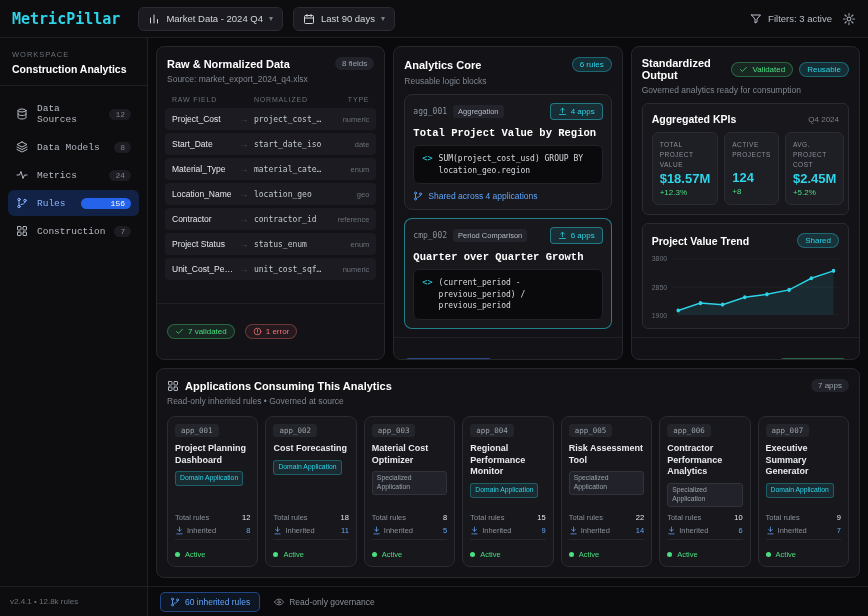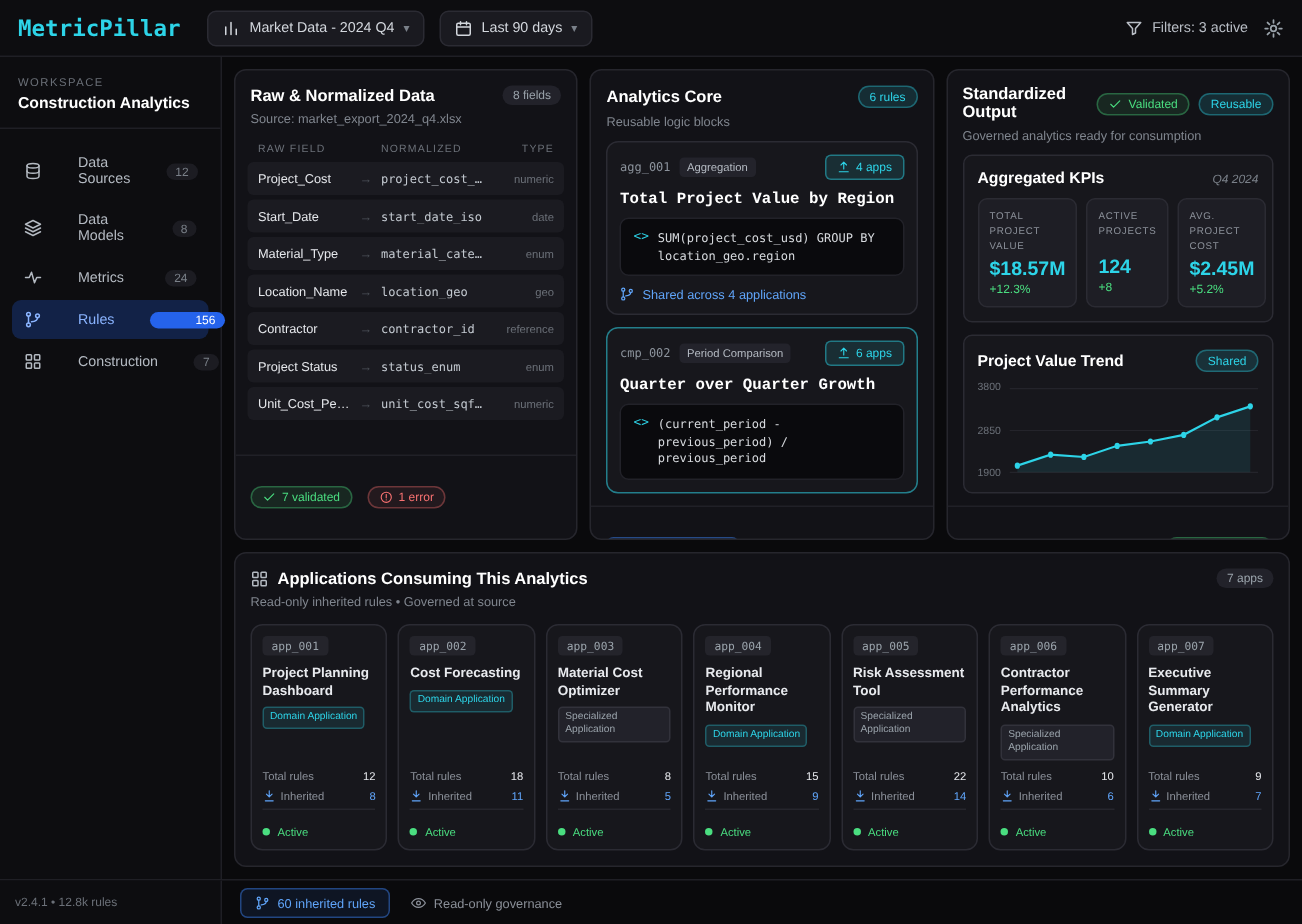--- a/index.html
+++ b/index.html
@@ -21,22 +21,22 @@
   .icon { display:inline-flex; flex:0 0 auto; }
   .icon svg { display:block; fill:none; stroke:currentColor; stroke-width:2; stroke-linecap:round; stroke-linejoin:round; }
   .i12 svg { width:12px; height:12px; } .i10 svg { width:10px; height:10px; } .i9 svg { width:9px; height:9px; } .i14 svg { width:14px; height:14px; }
 
   
   .body { flex:1; display:flex; min-height:0; }
   .sidebar { width:148px; flex:0 0 148px; background:#0d0d10; border-right:1px solid #1f1f25; display:flex; flex-direction:column; }
   .workspace { padding:12px 12px 10px; border-bottom:1px solid #1f1f25; margin-bottom:8px; }
   .ws-label { font-size:7.5px; letter-spacing:1px; color:#6b7078; margin-bottom:4px; }
   .ws-name { font-size:10.5px; color:#ffffff; font-weight:bold; }
-  .side-item { display:flex; align-items:center; gap:24px; margin:2px 8px; padding:7px 8px; border-radius:6px;
-    color:#b4bac2; font-size:9.5px; cursor:pointer; }
+  .side-item { display:flex; align-items:center; gap:9px; margin:2px 8px; padding:7px 8px; border-radius:6px;
+    color:#b4bac2; font-size:9.5px; cursor:pointer;font-family:Liberation Mono, monospace; }
   .side-item .cnt { margin-left:auto; font-size:8px; color:#7a8089; background:#1c1c22; padding:1px 6px; border-radius:999px; }
   .side-item.active { background:rgba(37,99,235,.25); color:#8ab4ff; }
   .side-item.active .cnt { background:#2563eb; color:#fff;padding-left:30px; }
 
   main { flex:1; min-width:0; padding:8px; display:flex; flex-direction:column; gap:8px; overflow:hidden; }
   .top-grid { display:grid; grid-template-columns:1fr 1fr 1fr; gap:8px; height:314px; flex:0 0 314px; }
 
   .panel { background:#121217; border:1px solid #26262d; border-radius:8px; display:flex; flex-direction:column; overflow:hidden; min-width:0; }
   .p-head { display:flex; align-items:center; gap:6px; padding:10px 10px 2px; }
   .p-title { font-size:11px; font-weight:bold; color:#fff; }
@@ -72,21 +72,21 @@
   .codeblock code { font-family:"DejaVu Sans Mono", monospace; font-size:8px; color:#d7dade; white-space:pre-wrap; word-break:break-word; line-height:1.45; }
   .lc-shared { display:flex; align-items:center; gap:5px; margin-top:7px; font-size:8.5px; color:#60a5fa; }
   .btn-blue { display:inline-flex; align-items:center; gap:5px; font-size:8.5px; color:#60a5fa;
     background:rgba(59,130,246,.1); border:1px solid rgba(59,130,246,.45); border-radius:5px; padding:4px 9px; cursor:pointer; }
   .deps { display:flex; align-items:center; gap:0; font-size:11px; color:#8b9099; }
 
   
   .out-card { margin:0 10px 8px; background:#17171c; border:1px solid #2b2b33; border-radius:6px; padding:9px; }
   .oc-head { display:flex; align-items:center; margin-bottom:7px; }
   .oc-title { font-size:10.5px; font-weight:bold; color:#fff; }
-  .oc-right { margin-left:auto; font-size:8px; color:#7a8089;font-style:italic; }
+  .oc-right { margin-left:auto; font-size:8px; color:#7a8089; }
   .kpi-grid { display:grid; grid-template-columns:1fr 1fr 1fr; gap:6px; }
   .kpi { background:#1e1e25; border:1px solid #2b2b33; border-radius:6px; padding:7px; }
   .kpi .lbl { font-size:6.5px; letter-spacing:.5px; color:#8b9099; line-height:1.5; min-height:28px; }
   .kpi .val { font-size:13px; font-weight:bold; color:#2dd4e8; margin:2px 0; white-space:nowrap; }
   .kpi .delta { font-size:8px; color:#4ade80; }
   .chart-wrap { display:flex; gap:4px; }
   .ylabels { display:flex; flex-direction:column; justify-content:space-between; align-items:flex-end;
     font-size:7px; color:#6b7078; padding:0 2px 0 0; height:64px; }
   .trend-svg { flex:1; height:64px; width:100%; }
 

